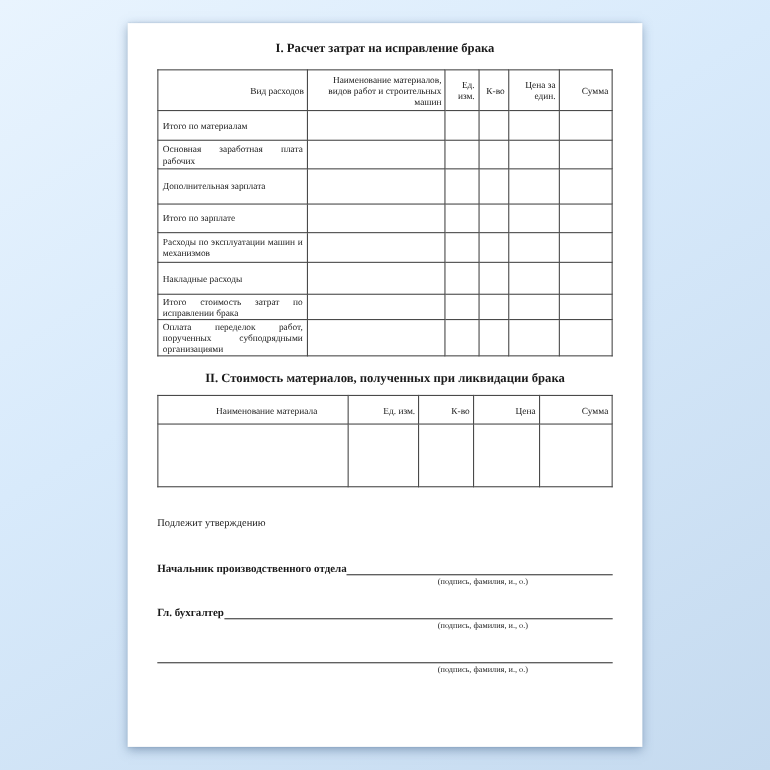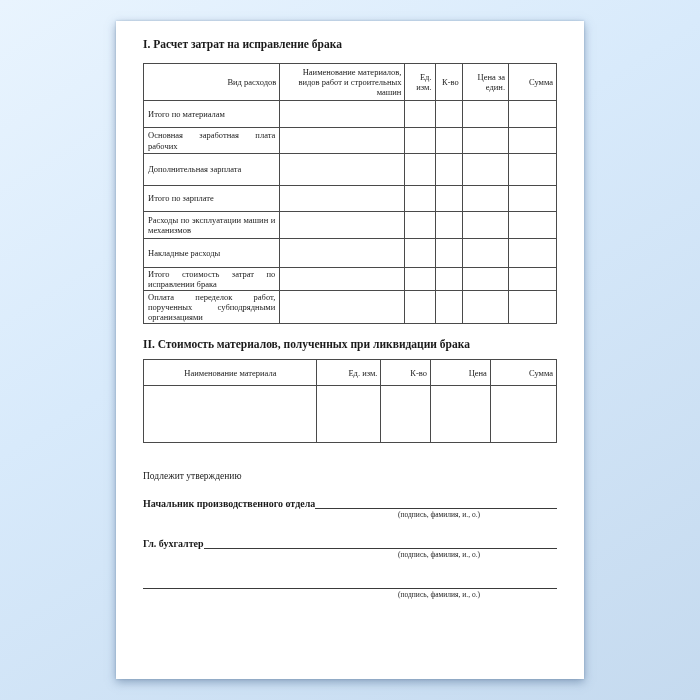--- a/index.html
+++ b/index.html
@@ -12,21 +12,21 @@
   .page {
     position: absolute; left: 116px; top: 21px;
     width: 468px; height: 658px;
     background: #ffffff;
     box-shadow: 0 3px 9px rgba(77, 108, 143, 0.55), 0 0 2px rgba(77, 108, 143, 0.35);
     box-sizing: border-box;
   }
   .content { padding: 10px 27px 0 27px; }
 
   .section-title {
-    font-weight: bold;
+    text-align: center; font-weight: bold;
     font-size: 11.5px; line-height: 14px;
     margin: 6px 0 12px 0;
   }
   .section-title.second { margin: 13px 0 8px 0; }
 
   table {
     width: 100%; border-collapse: collapse; table-layout: fixed;
     font-size: 8.5px; line-height: 1.18;
   }
   table, th, td { border: 1px solid #4a4a4a; }
@@ -47,33 +47,33 @@
   #t1 tbody tr:nth-child(4) { height: 26px; }
   #t1 tbody tr:nth-child(5) { height: 27px; }
   #t1 tbody tr:nth-child(6) { height: 29px; }
   #t1 tbody tr:nth-child(7) { height: 23px; }
   #t1 tbody tr:nth-child(8) { height: 28px; }
   #t1 tbody tr:nth-child(9) { height: 22px; }
 
   
   #t2 thead tr { height: 26px; }
   #t2 tbody tr { height: 57px; }
-  #t2 th:first-child { padding-left: 40px; padding-right: 40px; }
+  #t2 th:first-child { padding-left: 40px; padding-right: 28px; }
 
   
   #t1 col.c1 { width: 33%; }  #t1 col.c2 { width: 30.3%; }
   #t1 col.c3 { width: 7.3%; } #t1 col.c4 { width: 6.6%; }
   #t1 col.c5 { width: 11.2%; } #t1 col.c6 { width: 11.6%; }
   #t2 col.c1 { width: 42%; }  #t2 col.c2 { width: 15.5%; }
   #t2 col.c3 { width: 12%; }  #t2 col.c4 { width: 14.5%; }
   #t2 col.c5 { width: 16%; }
 
   .approval-note { font-size: 9.5px; margin: 28px 0 0 0; }
 
-  .signature-list { margin-top: 14px; }
+  .signature-list { margin-top: 28px; }
   .sig-block { position: relative; height: 14px; margin-bottom: 26px; }
   .sig-row { display: flex; align-items: flex-end; height: 14px; }
   .sig-label { font-size: 10px; white-space: nowrap; }
   .sig-label.bold { font-weight: bold; }
   .sig-line { flex: 1 1 auto; border-bottom: 1px solid #3a3a3a; height: 3px; }
   .sig-caption {
     position: absolute; left: 255px; top: 15px;
     font-size: 7.5px; color: #222; white-space: nowrap;
   }
 </style>

